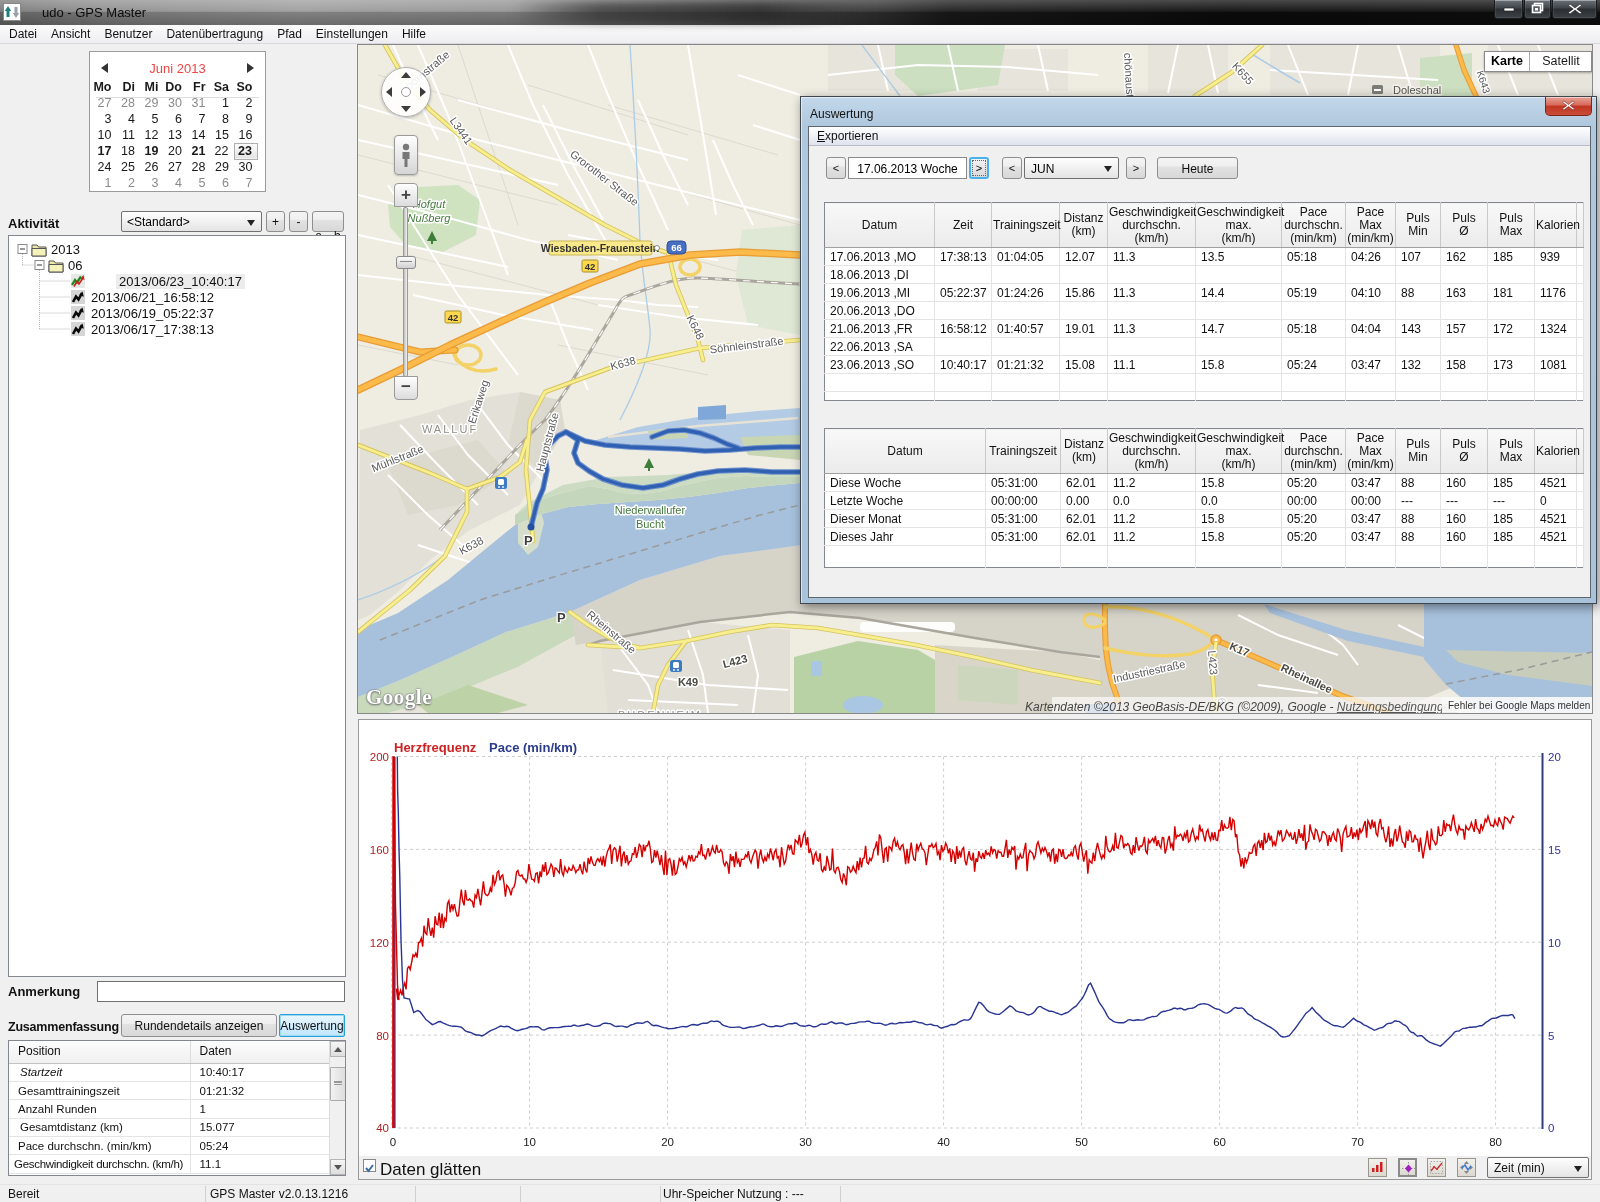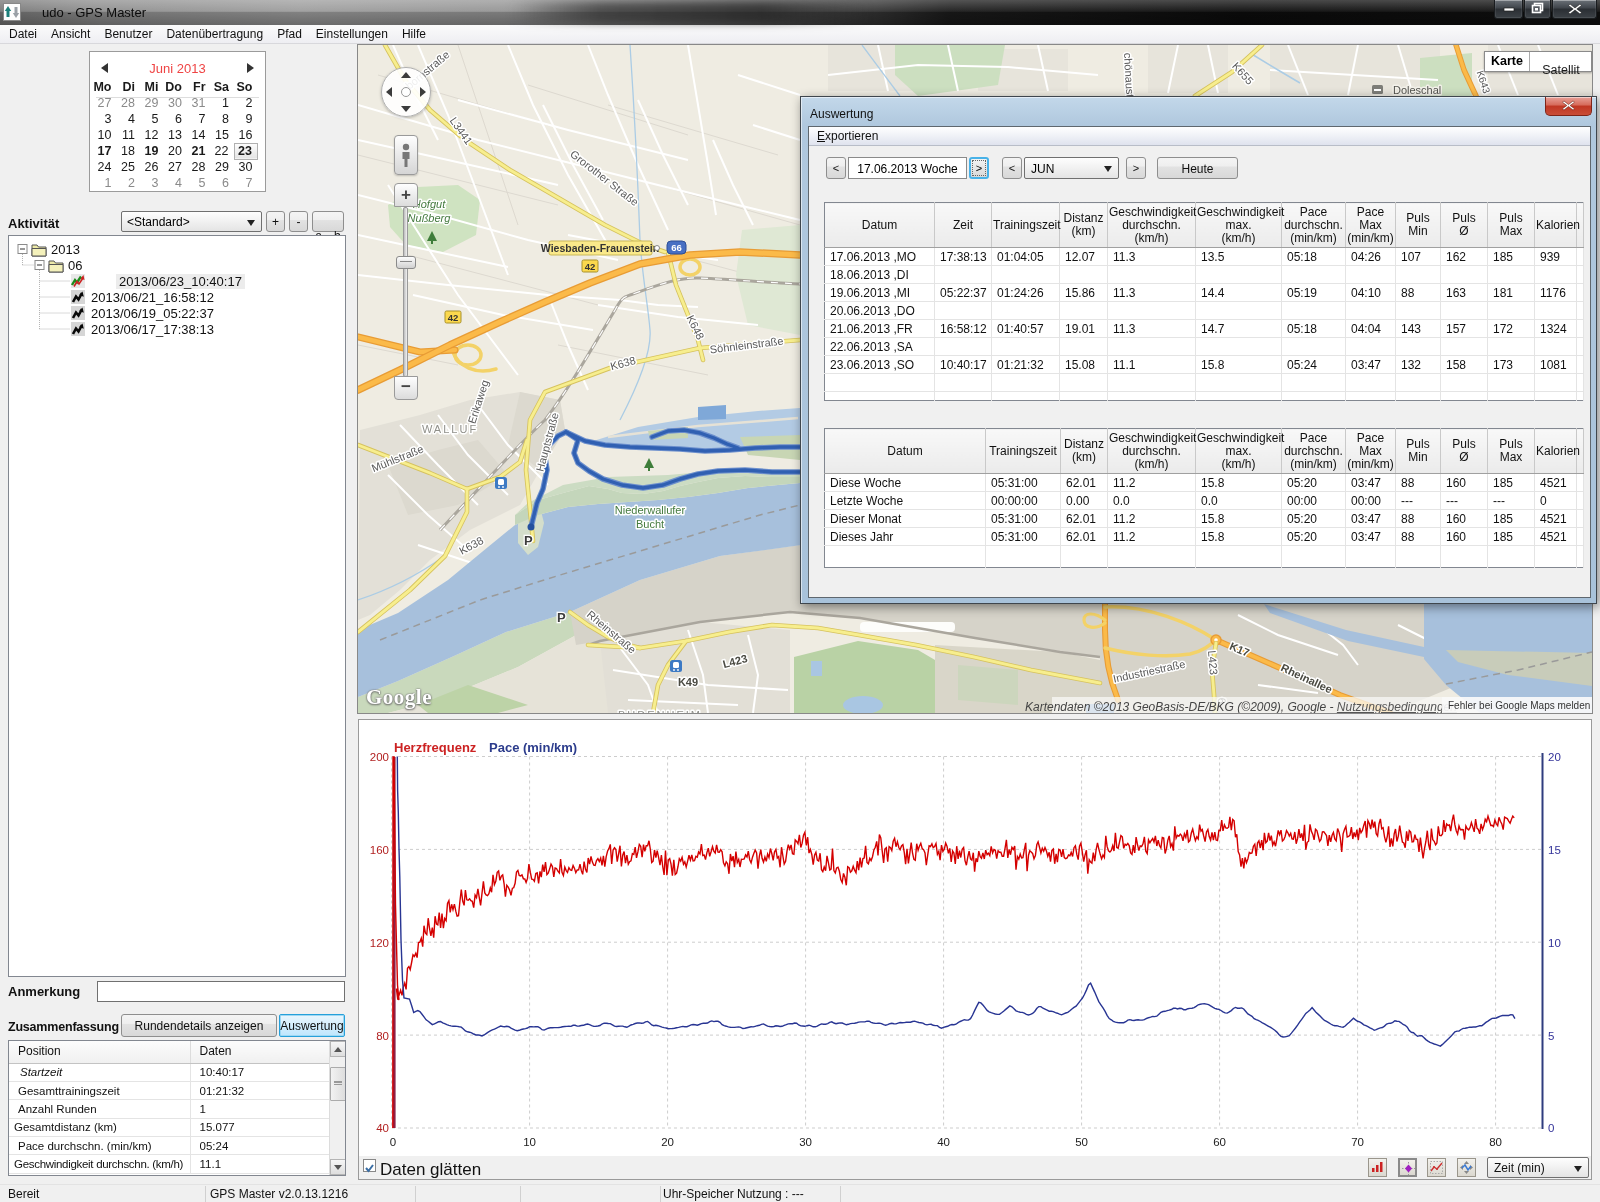--- a/index.html
+++ b/index.html
@@ -200,21 +200,21 @@
         </tr>
 <tr style="height:18.4px;">
           <td style="padding-left:9px;">Gesamttrainingszeit</td>
           <td style="padding-left:9px;">01:21:32</td>
         </tr>
 <tr style="height:18.4px;">
           <td style="padding-left:9px;">Anzahl Runden</td>
           <td style="padding-left:9px;">1</td>
         </tr>
 <tr style="height:18.4px;">
-          <td style="padding-left:5px;">Gesamtdistanz (km)</td>
+          <td style="padding-left:11px;">Gesamtdistanz (km)</td>
           <td style="padding-left:9px;">15.077</td>
         </tr>
 <tr style="height:18.4px;">
           <td style="padding-left:9px;">Pace durchschn. (min/km)</td>
           <td style="padding-left:9px;">05:24</td>
         </tr>
 <tr style="height:18.4px;">
           <td style="padding-left:5px;letter-spacing:-0.3px;">Geschwindigkeit durchschn. (km/h)</td>
           <td style="padding-left:9px;">11.1</td>
         </tr>
@@ -538,21 +538,21 @@
         <path d="M7.5 16 L14.5 16 L14.5 23 L12.5 23 L12.5 31 L9.5 31 L9.5 23 L7.5 23 Z" fill="#777"></path>
       </svg></div>
 <div style="position:absolute;left:36px;top:138px;width:24px;height:24px;border-radius:4px 4px 0 0;background:linear-gradient(to bottom,#fefefe,#dcdcdc);border:1px solid #9a9a9a;text-align:center;font-size:17px;font-weight:bold;color:#444;line-height:22px;">+</div>
 <div style="position:absolute;left:45px;top:162px;width:5px;height:170px;background:linear-gradient(to right,#bdbdbd,#f2f2f2);border:1px solid #9a9a9a;border-radius:2px;"></div>
 <div style="position:absolute;left:38px;top:211px;width:20px;height:13px;border-radius:3px;background:linear-gradient(to bottom,#fdfdfd,#d0d0d0);border:1px solid #8a8a8a;">
       <div style="margin:4px 3px;border-top:1.5px solid #888;"></div>
     </div>
 <div style="position:absolute;left:36px;top:331px;width:24px;height:24px;border-radius:0 0 4px 4px;background:linear-gradient(to bottom,#fefefe,#dcdcdc);border:1px solid #9a9a9a;text-align:center;font-size:17px;font-weight:bold;color:#444;line-height:20px;">−</div>
 <div style="position:absolute;left:1126px;top:6px;width:108px;height:21px;background:#fff;border:1px solid #8a8a8a;box-shadow:0 1px 2px rgba(0,0,0,0.3);font-size:12.5px;">
 <div style="position:absolute;left:0;top:0;width:45px;height:19px;border-right:1px solid #aaa;text-align:center;padding-top:2px;font-weight:bold;color:#000;">Karte</div>
-<div style="position:absolute;left:46px;top:0;width:60px;height:19px;text-align:center;padding-top:11px;color:#1a1a1a;">Satellit</div>
+<div style="position:absolute;left:46px;top:0;width:60px;height:19px;text-align:center;padding-top:2px;color:#1a1a1a;">Satellit</div>
 </div>
 <div style="position:absolute;left:8px;top:640px;font-family:'Liberation Serif',serif;font-size:21px;font-weight:bold;color:#fff;text-shadow:0 0 2px #777,0 1px 2px #666,0 0 1px #888;letter-spacing:0.5px;">Google</div>
 <div style="position:absolute;left:694px;top:652px;width:390px;height:16px;background:rgba(248,248,246,0.75);"></div>
 <div style="position:absolute;left:667px;top:655px;font-size:12px;color:#444;font-style:italic;">Kartendaten ©2013 GeoBasis-DE/BKG (©2009), Google - <span style="text-decoration:underline;color:#555;">Nutzungsbedingungen</span></div>
 <div style="position:absolute;left:1084px;top:652px;width:150px;height:16px;background:rgba(250,250,250,0.92);font-size:10px;color:#333;padding:3px 0 0 6px;">Fehler bei Google Maps melden</div>
 </div>
 
 <div class="a" style="left:358px;top:719px;width:1234px;height:461px;background:#fff;border:1px solid #9a9a9a;">
 <svg width="1232" height="437" viewBox="359 720 1232 437" style="position:absolute;left:0;top:0;">
 <g stroke="#cdcdcd" stroke-width="1" stroke-dasharray="3,3" fill="none">

